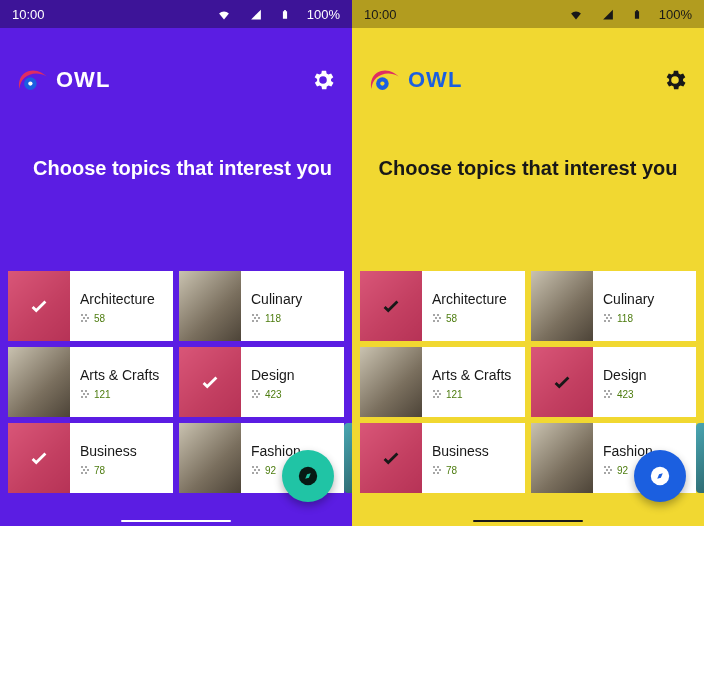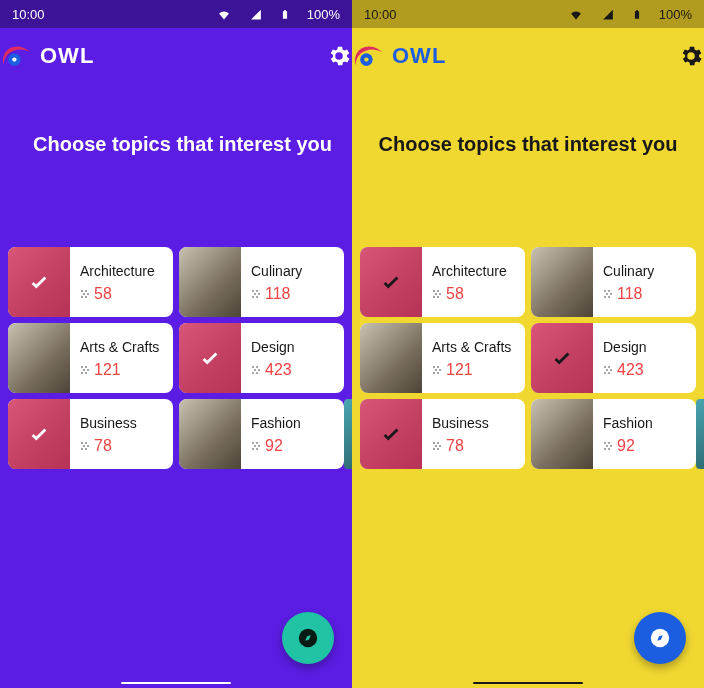--- a/index.html
+++ b/index.html
@@ -5,21 +5,21 @@
   * { box-sizing: border-box; margin: 0; padding: 0; }
   body {
     width: 704px;
     height: 688px;
     display: flex;
     font-family: -apple-system, BlinkMacSystemFont, sans-serif;
     overflow: hidden;
   }
   .screen {
     width: 352px;
-    height: 688px;
+    height: 526px;
     position: relative;
     display: flex;
     flex-direction: column;
     overflow: hidden;
   }
   .screen.purple { background: #5b1de3; color: #fff; }
   .screen.yellow { background: #f1d831; color: #181818; }
 
   
   .status {
@@ -35,21 +35,22 @@
   .yellow .status { background: #b29c1f; }
   .status .right { display: flex; align-items: center; gap: 17px; }
   .status .right svg { height: 13px; }
 
   
   .appbar {
     height: 56px;
     display: flex;
     align-items: center;
     justify-content: space-between;
-    padding: 0 0;
+    padding: 0 16px;
+    margin-top: 24px;
   }
   .logo { display:flex; align-items:center; gap:4px; }
   .logo-svg { width: 36px; height: 26px; }
   .logo-text { font-weight: 800; font-size: 22px; letter-spacing: 1px; }
   .purple .logo-text { color: #fff; }
   .yellow .logo-text { color: #1b5fe0; }
   .gear { width: 26px; height: 26px; cursor: pointer; }
 
   
   .hero {
@@ -65,21 +66,21 @@
   
   .grid {
     display: grid;
     grid-template-columns: 1fr 1fr;
     gap: 6px;
     padding: 0 8px;
   }
   .card {
     display: flex;
     height: 70px;
-    border-radius: 8px;
+    border-radius: 0;
     overflow: hidden;
     background: #fff;
     color: #181818;
     cursor: pointer;
   }
   .thumb {
     width: 62px;
     height: 100%;
     flex: 0 0 62px;
     display:flex;
@@ -97,21 +98,21 @@
     width:100%; height:100%;
     background: linear-gradient(135deg,#c9c2b0 0%, #7a6f5e 60%, #4d4438 100%);
   }
   .card .body {
     flex:1;
     padding: 10px 10px 8px 10px;
     display:flex; flex-direction:column; justify-content:center;
     gap:6px;
   }
   .card .title { font-size: 14px; font-weight: 500; }
-  .card .count { font-size: 16px; color:#ef4444; display:flex; align-items:center; gap:4px; }
+  .card .count { font-size: 10px; color:#4d7c0f; display:flex; align-items:center; gap:4px; }
   .count svg { width:10px; height:10px; }
 
   
   .fab {
     position:absolute;
     right: 18px;
     bottom: 24px;
     width: 52px; height: 52px;
     border-radius: 50%;
     display:flex; align-items:center; justify-content:center;

